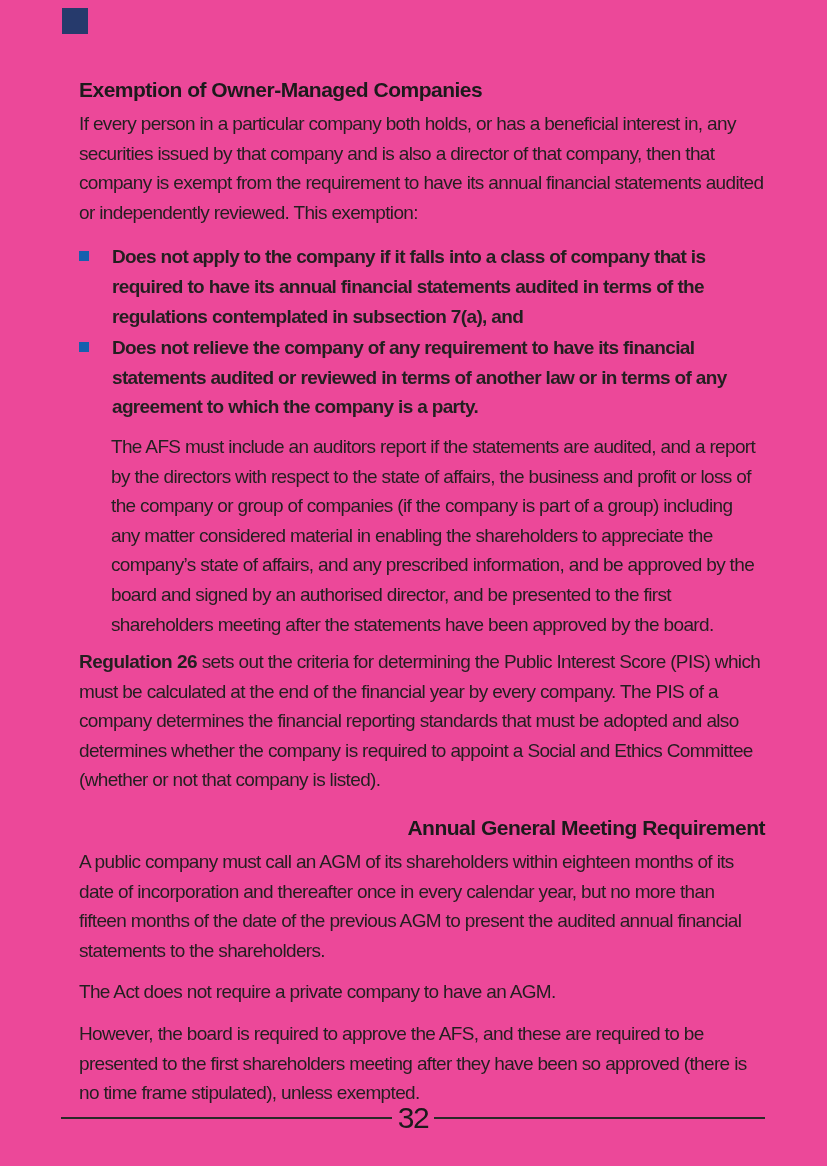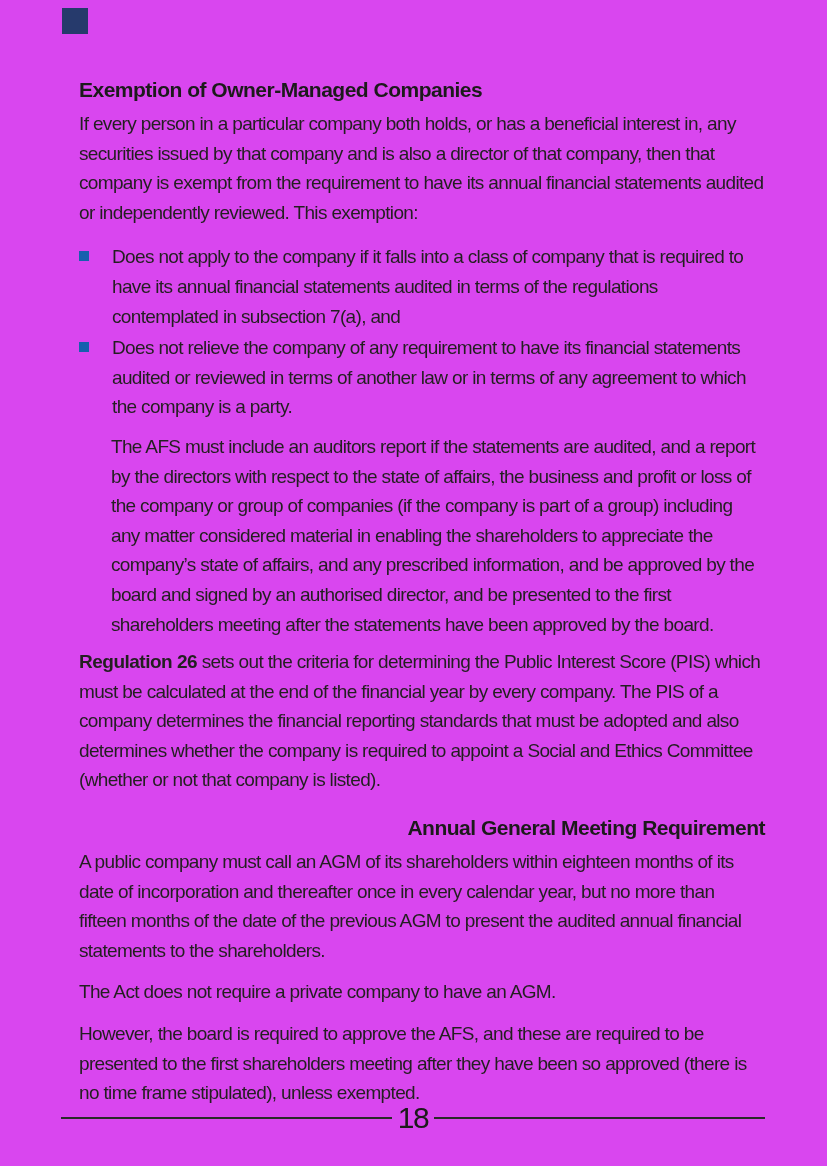--- a/index.html
+++ b/index.html
@@ -7,21 +7,21 @@
     --bullet-blue: #1660ae;
     --accent-navy: #263a6c;
     --rule-color: #2a2a28;
   }
   * { box-sizing: border-box; }
   html, body { margin: 0; padding: 0; background: #ffffff; }
   .page {
     position: relative;
     width: 827px;
     height: 1166px;
-    background: #d946ef;
+    background: #ec4899;
     overflow: hidden;
     font-family: "Liberation Sans", sans-serif;
     color: var(--text-color);
   }
   .corner-square {
     position: absolute;
     left: 62px;
     top: 8px;
     width: 26px;
     height: 26px;
@@ -50,20 +50,21 @@
   }
   .content p.intro { margin-bottom: 15px; }
   .content p.afs { margin-bottom: 8px; margin-left: 32px; }
   .content p.reg { margin-bottom: 12px; }
   .content p.agm1 { }
   .bold-lead { font-weight: 700; letter-spacing: -0.5px; margin-top: 29px; }
   ul.bullet-list {
     list-style: none;
     margin: 0 0 10px 0;
     padding: 0;
+    font-weight: bold;
   }
   ul.bullet-list li {
     position: relative;
     padding-left: 33px;
     margin: 0 0 2px 0;
     font-size: 19px;
     line-height: 29.6px;
     letter-spacing: -0.65px;
   }
   ul.bullet-list .bullet {
@@ -129,17 +130,17 @@
     <p class="agm1">A public company must call an AGM of its shareholders within eighteen months of its date of incorporation and thereafter once in every calendar year, but no more than fifteen months of the date of the previous AGM to present the audited annual financial statements to the shareholders.</p>
 
     <p>The Act does not require a private company to have an AGM.</p>
 
     <p>However, the board is required to approve the AFS, and these are required to be presented to the first shareholders meeting after they have been so approved (there is no time frame stipulated), unless exempted.</p>
 
   </div>
 
   <div class="footer">
     <span class="rule"></span>
-    <span class="page-number">18</span>
+    <span class="page-number">32</span>
     <span class="rule"></span>
   </div>
 
 </div>
 
 </body></html>

